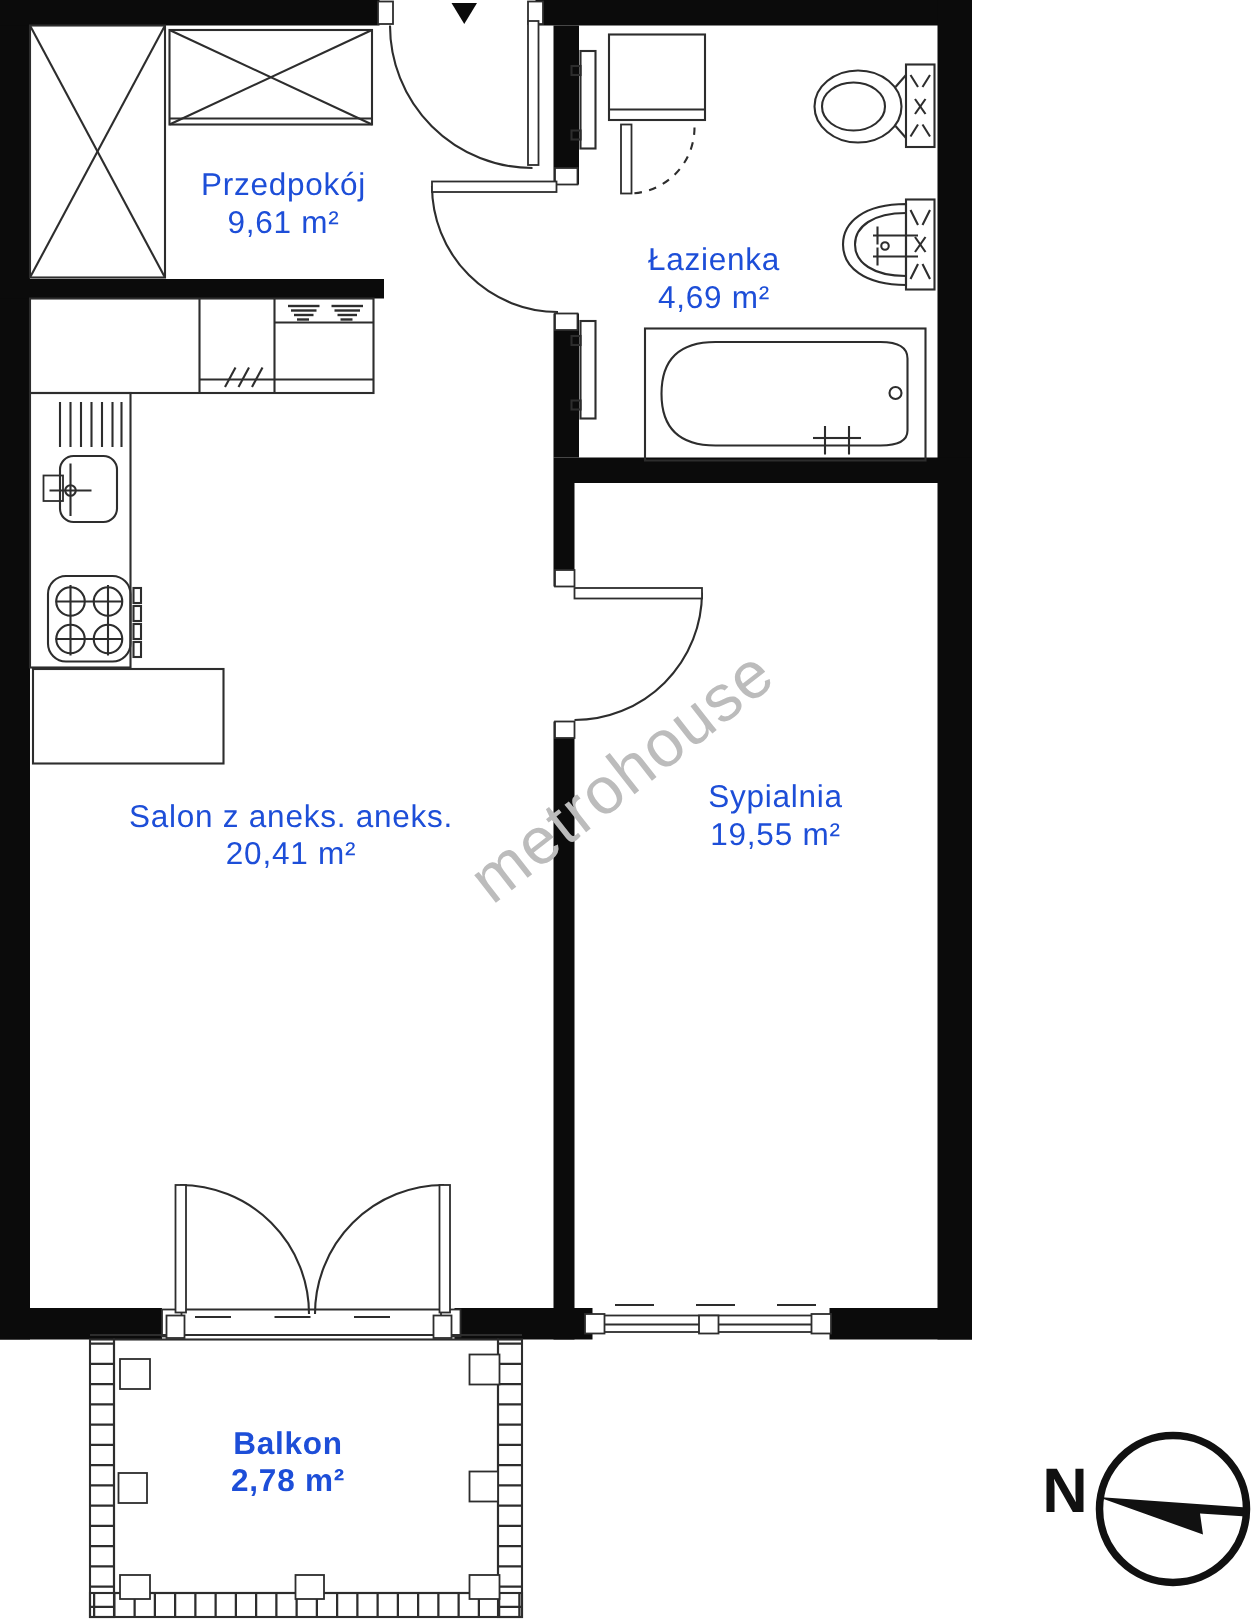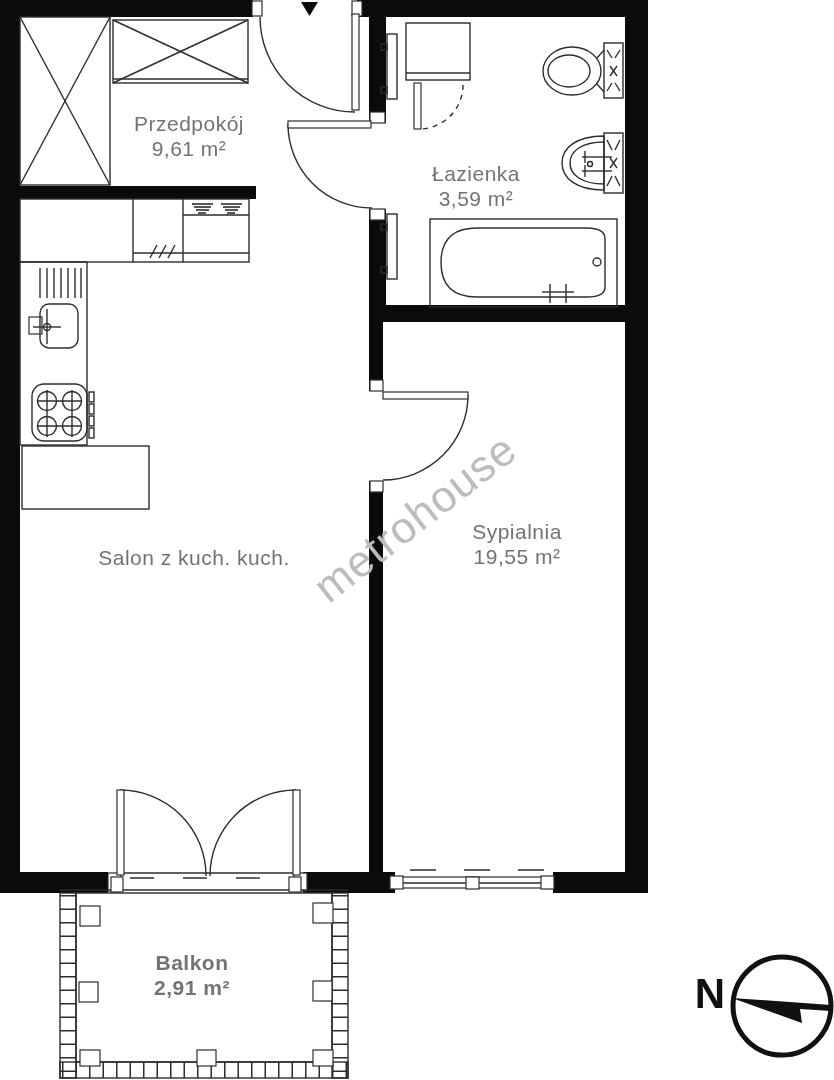--- a/index.html
+++ b/index.html
@@ -1,20 +1,20 @@
 <!DOCTYPE html>
 <html><head>
 <meta charset="utf-8">
 <style>
   html,body{margin:0;padding:0;background:#ffffff;}
   .plan{position:relative;width:834px;height:1080px;background:#ffffff;overflow:hidden;
         font-family:"Liberation Sans",sans-serif;}
   svg{position:absolute;left:0;top:0;}
   .room-label{position:absolute;transform:translate(-50%,-50%);text-align:center;
-              color:#737373;font-size:21px;line-height:25px;white-space:nowrap;
+              color:#1d4ed8;font-size:21px;line-height:25px;white-space:nowrap;
               letter-spacing:0.5px;}
   .watermark{position:absolute;left:415px;top:518px;transform:translate(-50%,-50%) rotate(-38deg);
              font-size:44px;color:#bcbcbc;letter-spacing:1px;white-space:nowrap;}
   .compass-n{font-size:42px;font-weight:bold;fill:#111;}
   .thin{fill:none;stroke:#2d2d2d;stroke-width:1.4;}
   .wallfill{fill:#0b0b0b;stroke:none;}
   .frame{fill:#ffffff;stroke:#2d2d2d;stroke-width:1.2;}
 </style>
 </head>
 <body>
@@ -231,28 +231,29 @@
     <text class="compass-n" x="710" y="1008" text-anchor="middle" font-family="Liberation Sans, sans-serif">N</text>
   </g>
 </svg>
 
   <div class="room-label" style="left:189px;top:136px;">
     <div>Przedpokój</div>
     <div>9,61 m²</div>
   </div>
   <div class="room-label" style="left:476px;top:186px;">
     <div>Łazienka</div>
-    <div>3,59 m²</div>
+    <div>4,69 m²</div>
   </div>
   <div class="room-label" style="left:194px;top:557px;">
-    <div>Salon z kuch. kuch.</div>
+    <div>Salon z aneks. aneks.</div>
+    <div>20,41 m²</div>
   </div>
   <div class="room-label" style="left:517px;top:544px;">
     <div>Sypialnia</div>
     <div>19,55 m²</div>
   </div>
   <div class="room-label" style="left:192px;top:975px;font-weight:bold;">
     <div>Balkon</div>
-    <div>2,91 m²</div>
+    <div>2,78 m²</div>
   </div>
 
   <div class="watermark">metrohouse</div>
 </div>
 
 </body></html>

